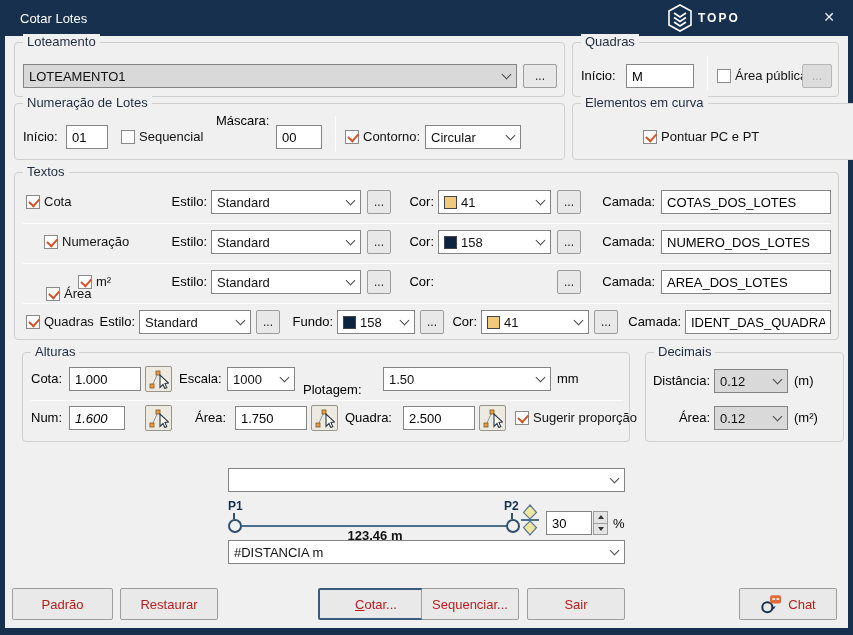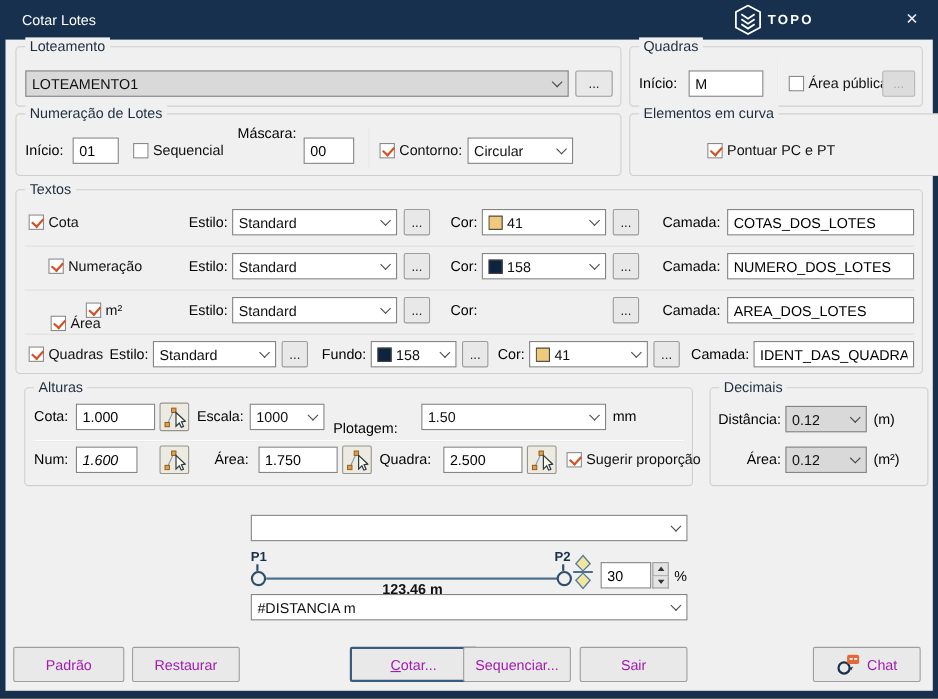--- a/index.html
+++ b/index.html
@@ -22,21 +22,21 @@
   .chev{width:7px;height:7px;border-right:1.4px solid #4A4A4A;border-bottom:1.4px solid #4A4A4A;transform:rotate(45deg);margin-top:-4px;flex:none;}
   .swatch{width:13px;height:13px;border:1px solid #444;margin-right:4px;flex:none;}
   .dots{position:absolute;height:24px;background:#E8E8E8;border:1px solid #9C9C9C;border-radius:2px;text-align:center;line-height:21px;font-size:12px;color:#222;}
   .dots.disabled{background:#DCDCDC;border-color:#B6B6B6;color:#ABABAB;}
   .cb{position:absolute;display:flex;align-items:center;gap:4px;white-space:nowrap;}
   .cb .box{width:14px;height:14px;background:#FFF;border:1px solid #8A8A8A;position:relative;flex:none;}
   .cb.checked .box::after{content:"";position:absolute;left:2px;top:2.5px;width:8px;height:4.5px;border-left:2px solid #D35226;border-bottom:2px solid #D35226;transform:rotate(-48deg);}
   .vsep{position:absolute;width:1px;background:#C2C2C2;border-right:1px solid #FDFDFD;}
   .hsep{position:absolute;height:1px;background:#ABABAB;border-bottom:1px solid #FDFDFD;}
   .pickbtn{position:absolute;width:27px;height:26px;background:#EDEAE2;border:1px solid #98948A;border-radius:2px;display:flex;align-items:center;justify-content:center;padding:0;}
-  .btn{position:absolute;height:32px;background:#E9E9E9;border:1px solid #9E9E9E;border-radius:2px;display:flex;align-items:center;justify-content:center;gap:6px;font-size:13px;color:#a21caf;}
+  .btn{position:absolute;height:32px;background:#E9E9E9;border:1px solid #9E9E9E;border-radius:2px;display:flex;align-items:center;justify-content:center;gap:6px;font-size:13px;color:#b91c1c;}
   .btn.default{border:2px solid #3A5A7E;}
   .btn .btnlabel{display:inline-block;}
   .first-underline::first-letter{text-decoration:underline;}
   .plabel{position:absolute;font-weight:bold;color:#16304D;font-size:12px;}
   .pcirc{position:absolute;width:14px;height:14px;border:2px solid #2F4F6F;border-radius:50%;background:#F0F0F0;}
   .pstem{position:absolute;width:2px;height:6px;background:#2F4F6F;}
   .pline{position:absolute;height:2px;background:#4A6E8E;}
   .distlbl{position:absolute;font-weight:bold;color:#111;text-align:center;}
   .spinbtns{position:absolute;width:15px;height:24px;display:flex;flex-direction:column;}
   .spinbtns .sb{flex:1;background:#E4E4E4;border:1px solid #9C9C9C;display:flex;align-items:center;justify-content:center;}

